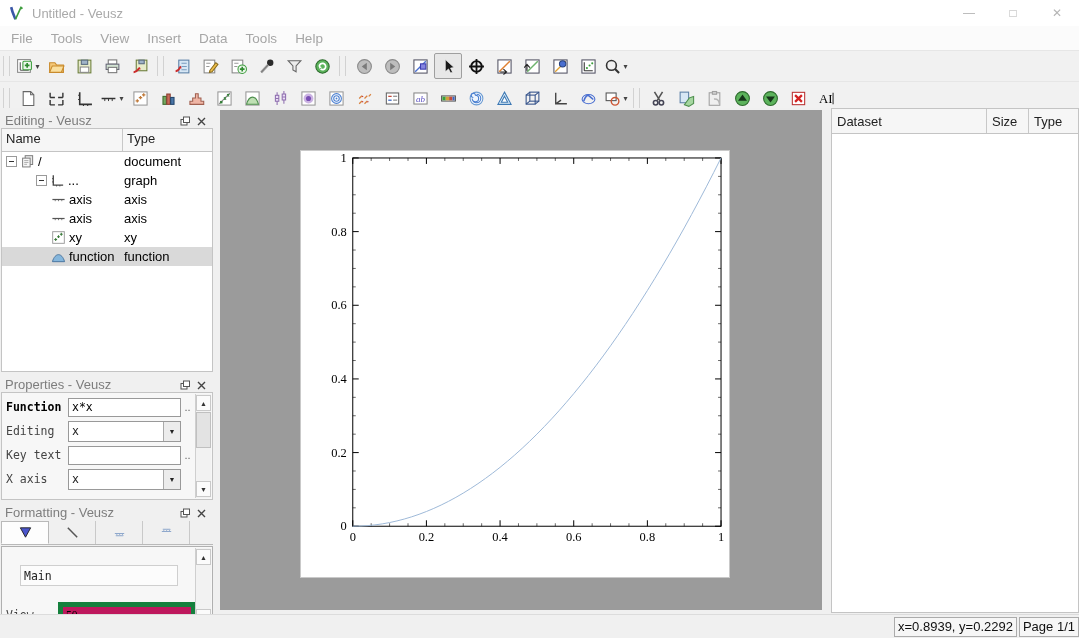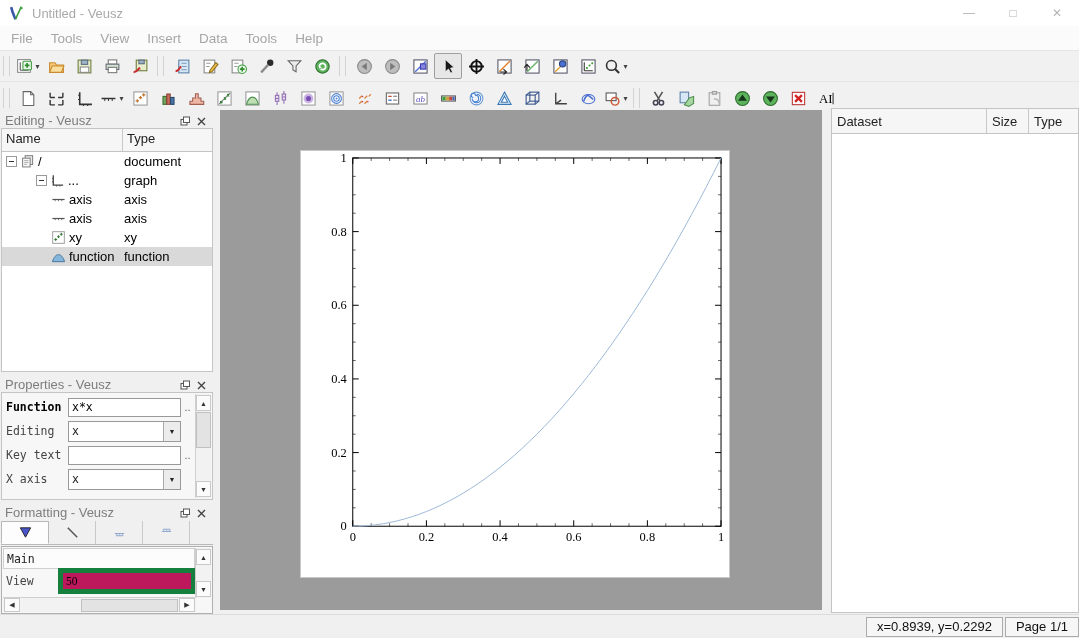--- a/index.html
+++ b/index.html
@@ -60,21 +60,21 @@
   .vscroll .arr{width:13px;height:14px;display:flex;align-items:center;justify-content:center;font-size:7px;color:#333;border:1px solid #c9c9c9;background:#fbfbfb;margin:1px 0;}
   .vscroll .thumb{width:13px;flex:0 0 34px;border:1px solid #c0c0c0;background:#e3e3e3;}
   .vscroll .track{flex:1;}
   
   #formatting-panel{height:115px;display:flex;flex-direction:column;}
   .fmt-tabs{display:flex;height:23px;margin:1px 1px 0 1px;border-bottom:1px solid #b9b9b9;flex:0 0 auto;}
   .fmt-tab{width:46px;display:flex;align-items:center;justify-content:center;border-right:1px solid #c9c9c9;}
   .fmt-tab svg{width:15px;height:15px;}
   .fmt-tab.selected{background:#fdfdfd;border:1px solid #b9b9b9;border-bottom:1px solid #fdfdfd;}
   .fmt-body{flex:1;border:1px solid #b0b0b0;margin:1px;position:relative;background:#f7f7f7;padding-right:16px;padding-bottom:15px;}
-  .fmt-main-bar{height:19px;border:1px solid #cfcfcf;margin:1px;background:#fcfcfc;display:flex;align-items:center;padding-left:3px;font-family:"DejaVu Sans Mono",monospace;font-size:11.5px;color:#222;}
+  .fmt-main-bar{height:19px;border:1px solid #cfcfcf;margin:18px;background:#fcfcfc;display:flex;align-items:center;padding-left:3px;font-family:"DejaVu Sans Mono",monospace;font-size:11.5px;color:#222;}
   .fmt-row{display:flex;align-items:center;height:22px;padding-left:4px;}
   .fmt-label{width:52px;font-family:"DejaVu Sans Mono",monospace;font-size:11.5px;color:#444;}
   .fmt-input{flex:1;height:16px;border:5px solid #15803d;background:#be185d;font-family:Liberation Serif, serif;font-size:11.5px;padding:0 3px;min-width:0;}
   .hscroll{position:absolute;left:1px;right:16px;bottom:1px;height:14px;background:#f2f2f2;border-top:1px solid #cfcfcf;display:flex;align-items:center;}
   .hscroll .arr{width:14px;height:12px;display:flex;align-items:center;justify-content:center;font-size:7px;color:#333;border:1px solid #c9c9c9;background:#fbfbfb;margin:0 1px;}
   .hscroll .thumb{height:11px;flex:0 0 95px;border:1px solid #c0c0c0;background:#e3e3e3;}
   .hscroll .track{flex:1;}
   
   #canvas-area{flex:1;padding:2px 5px 5px 6px;}
   #canvas-gray{width:100%;height:100%;background:#9b9b9b;position:relative;overflow:hidden;}
@@ -87,21 +87,21 @@
   .search-icon{width:20px;height:20px;margin:0 3px 0 6px;}
   .search-input{flex:1;height:21px;border:1px solid #9a9a9a;background:#fff;font-size:12px;padding:0 3px;min-width:0;}
   .data-table-head{display:flex;height:24px;border:1px solid #c4c4c4;border-bottom:1px solid #c4c4c4;margin:0 0 0 4px;background:#f6f6f6;flex:0 0 auto;}
   .data-th{display:flex;align-items:center;padding-left:5px;border-right:1px solid #c8c8c8;font-size:13px;color:#222;}
   .data-th.c-dataset{flex:1;}
   .data-th.c-size{width:36px;}
   .data-th.c-type{width:44px;border-right:none;}
   .data-table-body{flex:1;background:#ffffff;border:1px solid #c4c4c4;border-top:none;margin:0 0 2px 4px;}
   
   #status-bar{position:absolute;left:0;right:0;bottom:0;height:23px;background:#f0f0f0;border-top:1px solid #dcdcdc;display:flex;align-items:center;justify-content:flex-end;}
-  .status-box{height:18px;border:1px solid #ababab;background:#f6f6f6;display:flex;align-items:center;padding:0 10px;font-size:13px;color:#111;margin-left:2px;}
+  .status-box{height:18px;border:1px solid #ababab;background:#f6f6f6;display:flex;align-items:center;padding:0 3px;font-size:13px;color:#111;margin-left:2px;}
 </style>
 </head>
 <body>
 
 <div class="title-bar">
   <span class="title-logo">
     <svg viewBox="0 0 16 16">
         <path d="M3 2 C4 7 6 11 7 13.5" stroke="#3a57a7" stroke-width="2.4" fill="none"></path>
         <path d="M7 13.5 L12.5 1.5 M11 4 L13.7 2.6" stroke="#3f9e3f" stroke-width="1.5" fill="none"></path>
       </svg>

